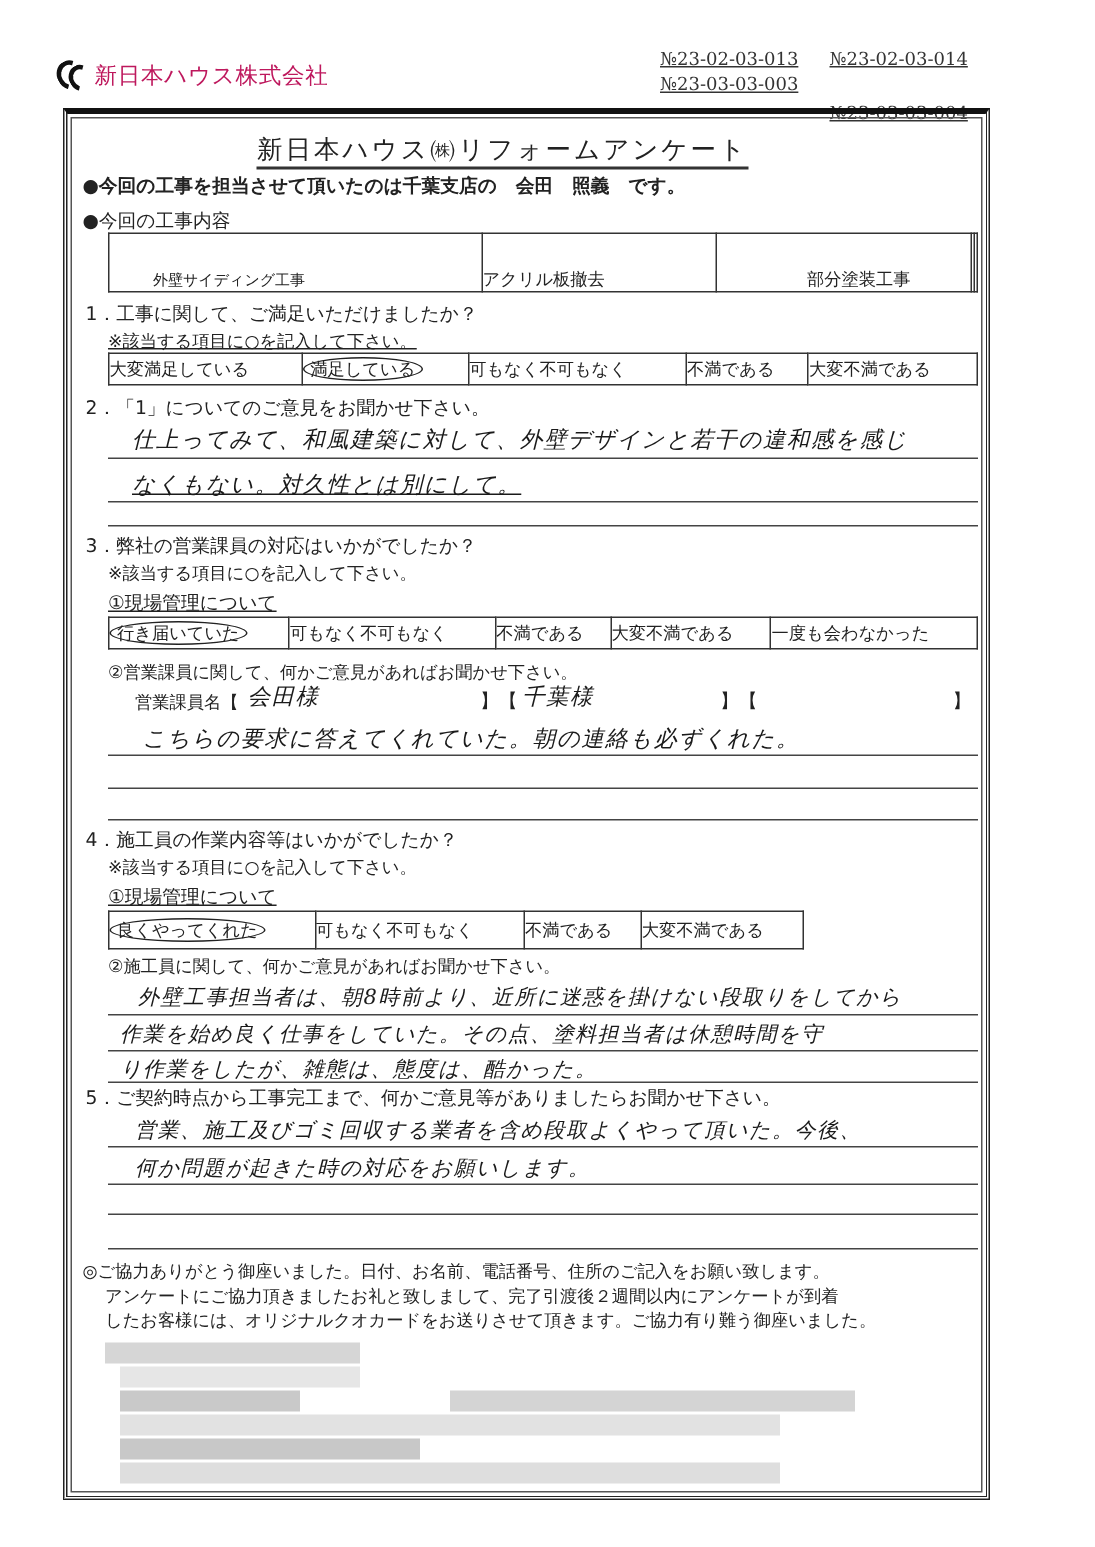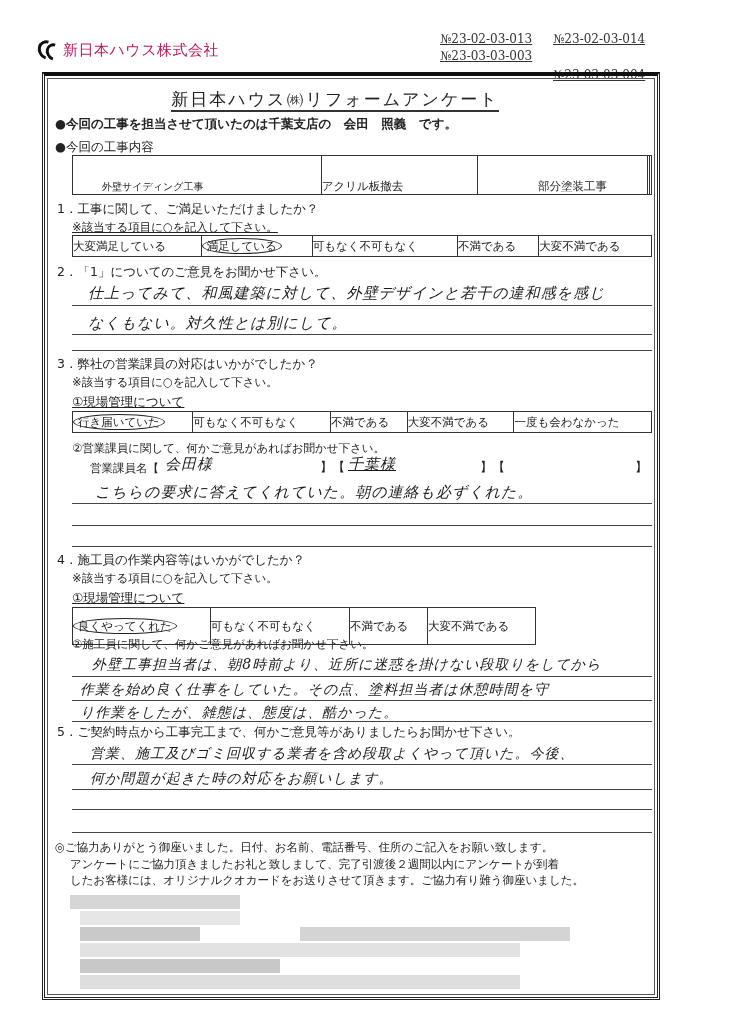--- a/index.html
+++ b/index.html
@@ -73,21 +73,21 @@
     <td><span>可もなく不可もなく</span></td>
     <td><span>不満である</span></td>
     <td><span>大変不満である</span></td>
   </tr>
 </tbody>
   </table>
 
 <div class="abs txt" style="left:57px;top:264px;">2．「1」についてのご意見をお聞かせ下さい。</div>
 <div class="abs hand" style="left:88px;top:284px;">仕上ってみて、和風建築に対して、外壁デザインと若干の違和感を感じ</div>
 <div class="rule" style="top:305px;"></div>
-<div class="abs hand" style="left:88px;top:314px;">なくもない。対久性とは別にして。</div>
+<div class="abs hand" style="left:88px;top:314px;text-decoration:underline;">なくもない。対久性とは別にして。</div>
 <div class="rule" style="top:334px;"></div>
 <div class="rule" style="top:350px;"></div>
 
 <div class="abs txt" style="left:57px;top:356px;">3．弊社の営業課員の対応はいかがでしたか？</div>
 <div class="abs txt small" style="left:72px;top:375px;">※該当する項目に○を記入して下さい。</div>
 <div class="abs txt" style="left:72px;top:394px;text-decoration:underline;">①現場管理について</div>
 <table class="grid" style="left:72px;top:411px;width:580px;height:22px;">
   <tbody>
       <tr>
     <td><span class="circled">行き届いていた</span></td>
@@ -95,32 +95,32 @@
     <td><span>不満である</span></td>
     <td><span>大変不満である</span></td>
     <td><span>一度も会わなかった</span></td>
   </tr>
 </tbody>
   </table>
 <div class="abs txt small" style="left:72px;top:441px;">②営業課員に関して、何かご意見があればお聞かせ下さい。</div>
 <div class="abs txt small" style="left:90px;top:461px;">営業課員名【</div>
 <div class="abs hand" style="left:165px;top:455px;">会田様</div>
 <div class="abs txt" style="left:320px;top:459px;">】【</div>
-<div class="abs hand" style="left:348px;top:455px;text-decoration:underline;">千葉様</div>
+<div class="abs hand" style="left:348px;top:455px;">千葉様</div>
 <div class="abs txt" style="left:480px;top:459px;">】【</div>
 <div class="abs txt" style="left:635px;top:459px;">】</div>
 <div class="abs hand" style="left:95px;top:483px;">こちらの要求に答えてくれていた。朝の連絡も必ずくれた。</div>
 <div class="rule" style="top:503px;"></div>
 <div class="rule" style="top:525px;"></div>
 <div class="rule" style="top:546px;"></div>
 
 <div class="abs txt" style="left:57px;top:552px;">4．施工員の作業内容等はいかがでしたか？</div>
 <div class="abs txt small" style="left:72px;top:571px;">※該当する項目に○を記入して下さい。</div>
 <div class="abs txt" style="left:72px;top:590px;text-decoration:underline;">①現場管理について</div>
-<table class="grid" style="left:72px;top:607px;width:464px;height:38px;">
+<table class="grid" style="left:72px;top:607px;width:464px;height:26px;">
   <tbody>
       <tr>
     <td><span class="circled">良くやってくれた</span></td>
     <td><span>可もなく不可もなく</span></td>
     <td><span>不満である</span></td>
     <td><span>大変不満である</span></td>
   </tr>
 </tbody>
   </table>
 <div class="abs txt small" style="left:72px;top:637px;">②施工員に関して、何かご意見があればお聞かせ下さい。</div>

